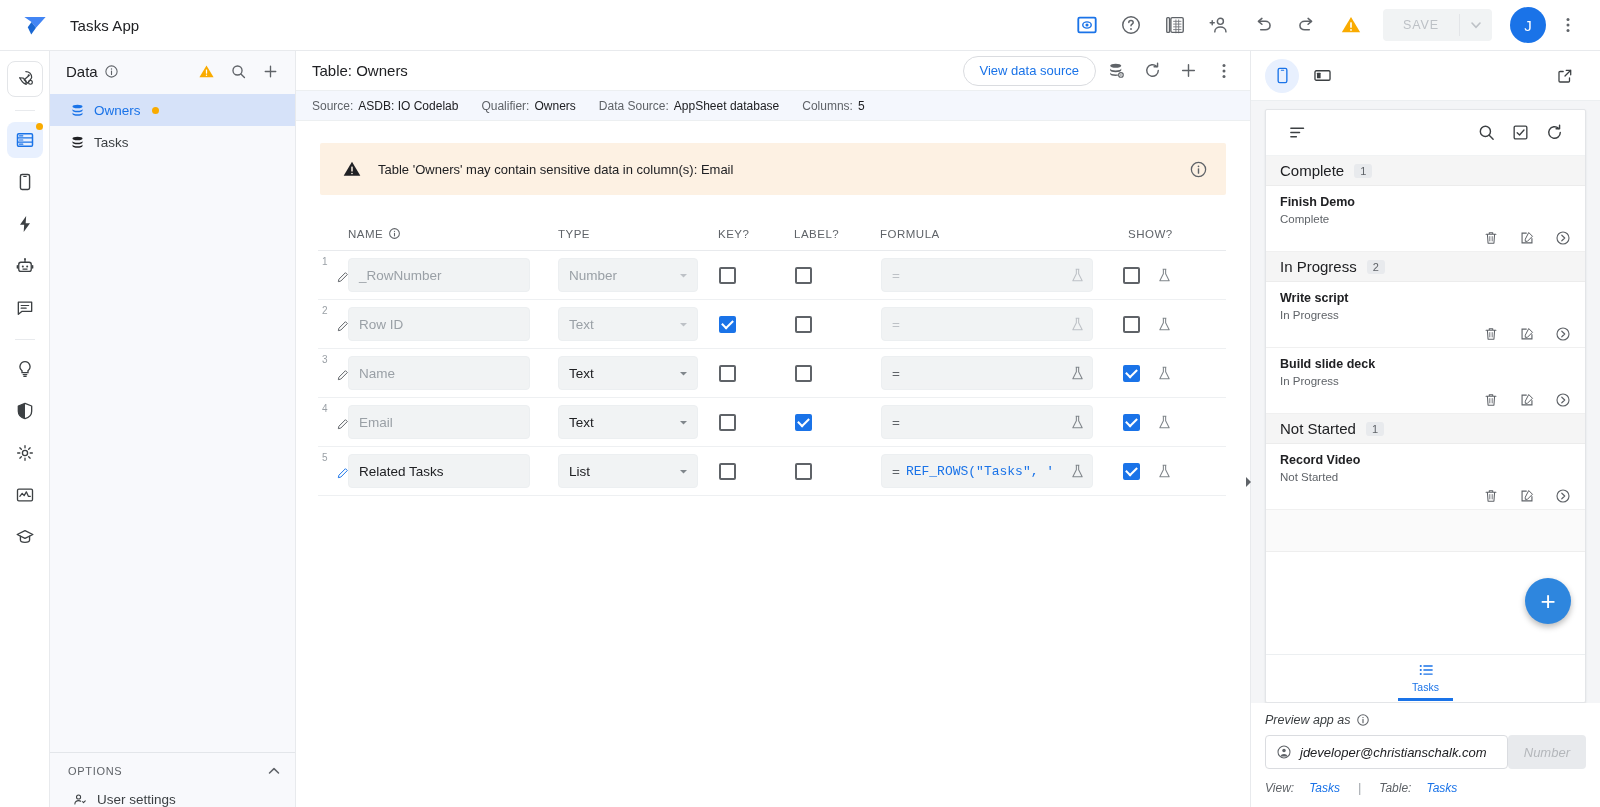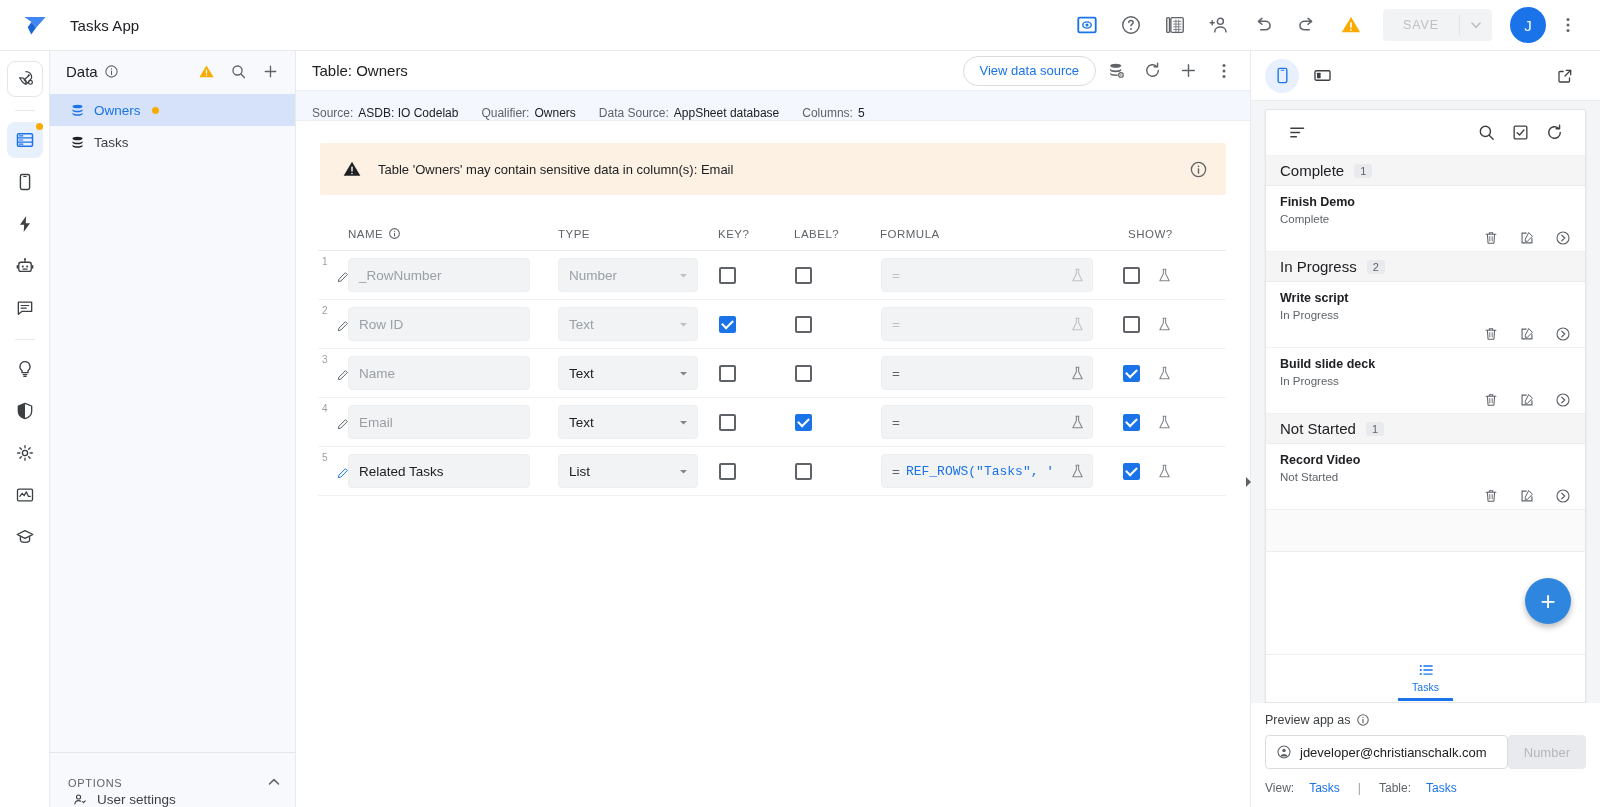--- a/index.html
+++ b/index.html
@@ -88,42 +88,42 @@
   .dp-ico { width: 26px; height: 26px; display: flex; align-items: center; justify-content: center; color: #5f6368; cursor: pointer; border-radius: 50%; }
   .dp-list { flex: 1; overflow: auto; padding-top: 3px; }
   .dp-item {
     height: 32px; display: flex; align-items: center; gap: 9px;
     padding: 0 12px 0 20px; font-size: 13.5px; color: #3c4043; cursor: pointer;
   }
   .dp-item.selected { background: #d6e2f9; color: #1a73e8; }
   .dp-item .dot { width: 7px; height: 7px; border-radius: 50%; background: #f9ab00; margin-left: 2px; }
   .dp-foot { border-top: 1px solid #e3e6ea; }
   .dp-opt-head {
-    height: 36px; display: flex; align-items: flex-end; justify-content: space-between;
+    height: 36px; display: flex; align-items: center; justify-content: space-between;
     padding: 0 14px 0 18px; font-size: 11px; letter-spacing: .7px; color: #5f6368; cursor: pointer;
   }
   .dp-opt-item { display: flex; align-items: center; gap: 10px; padding: 3px 0 0 22px; font-size: 13.5px; color: #3c4043; cursor: pointer; }
 
   
   .main { flex: 1; display: flex; flex-direction: column; min-width: 0; background: #fff; }
   .main-head {
     height: 40px; display: flex; align-items: center;
     padding: 0 10px 0 16px; border-bottom: 1px solid #eceff1;
   }
   .main-title { font-size: 15px; color: #202124; }
   .mh-spacer { flex: 1; }
   .vds-btn {
     border: 1px solid #dadce0; border-radius: 16px;
     height: 30px; padding: 0 16px; color: #1a73e8; font-size: 13px;
     display: flex; align-items: center; cursor: pointer; background: #fff;
   }
   .mh-ico { width: 32px; height: 32px; display: flex; align-items: center; justify-content: center; color: #5f6368; cursor: pointer; border-radius: 50%; margin-left: 4px; }
 
   .meta-bar {
-    height: 30px; display: flex; align-items: flex-end; gap: 5px;
+    height: 30px; display: flex; align-items: center; gap: 5px;
     background: #f4f7fd; padding: 0 16px; font-size: 12px; border-bottom: 1px solid #eceff1;
   }
   .meta-k { color: #5f6368; }
   .meta-v { color: #202124; margin-right: 18px; }
 
   .main-scroll { flex: 1; overflow: auto; padding: 0 0 20px 0; }
 
   .warnbar {
     margin: 22px 24px 0 24px; background: #fdf1e3;
     height: 52px; display: flex; align-items: center; padding: 0 18px 0 22px; border-radius: 2px;
@@ -235,21 +235,21 @@
     width: 46px; height: 46px; border-radius: 50%; background: #2e86de;
     display: flex; align-items: center; justify-content: center;
     color: #fff; font-size: 26px; line-height: 1; cursor: pointer;
     box-shadow: 0 3px 6px rgba(0,0,0,.28);
   }
   .ph-nav { height: 48px; border-top: 1px solid #eceff1; display: flex; align-items: center; justify-content: center; }
   .ph-tab { display: flex; flex-direction: column; align-items: center; gap: 2px; color: #1a73e8; cursor: pointer; position: relative; padding-bottom: 4px; }
   .ph-tab-lbl { font-size: 10.5px; }
   .ph-tab::after { content: ""; position: absolute; bottom: -4px; left: -14px; right: -14px; height: 3px; background: #1a73e8; }
 
-  .pv-foot { padding: 10px 14px 12px 14px; background: #fff; }
+  .pv-foot { padding: 10px 14px 12px 14px; background: #fff; font-style: italic; }
   .pv-foot-lbl { font-size: 12.5px; color: #3c4043; display: flex; align-items: center; gap: 6px; }
   .pv-row { display: flex; align-items: center; gap: 0; margin-top: 8px; }
   .pv-input {
     flex: 1; height: 34px; border: 1px solid #dadce0; border-radius: 4px;
     display: flex; align-items: center; gap: 8px; padding: 0 10px; font-size: 13px; color: #202124;
     overflow: hidden; white-space: nowrap;
   }
   .pv-apply {
     height: 34px; padding: 0 16px; background: #e8eaed; color: #b4b7bb;
     border-radius: 4px; font-size: 13px; display: flex; align-items: center; cursor: default;

